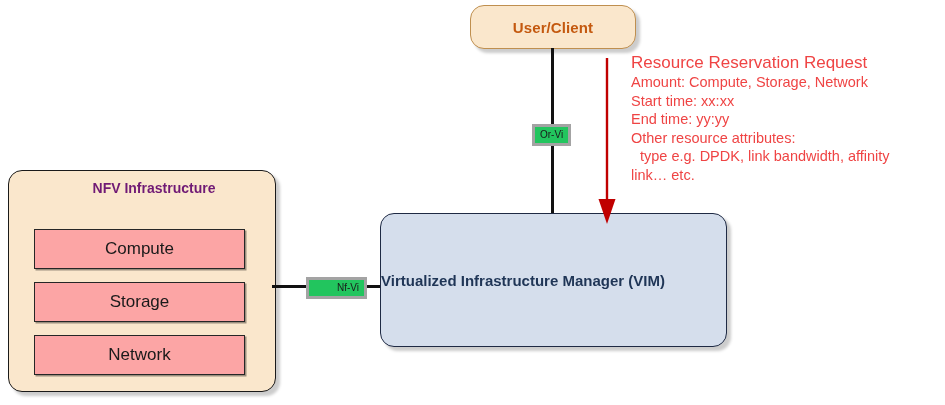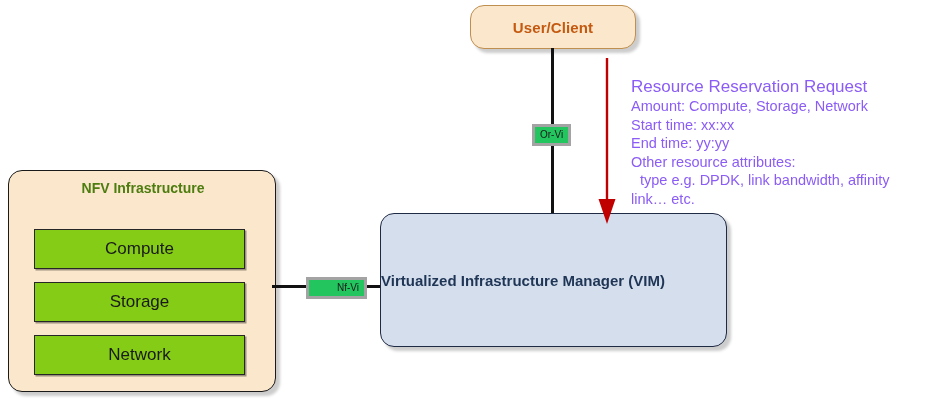--- a/index.html
+++ b/index.html
@@ -44,34 +44,34 @@
   #nfvi-box {
     left: 8px;
     top: 170px;
     width: 268px;
     height: 222px;
     background: #FAE7CC;
     border: 1.5px solid #1A1A1A;
   }
   #nfvi-title {
     position: absolute;
-    left: 1px;
+    left: 12px;
     top: 9px;
     width: 100%;
     text-align: center;
-    color: #4d7c0f;
+    color: #701a75;
     font-size: 14px;
     font-weight: bold;
   }
   .nfvi-item {
     position: absolute;
     left: 25px;
     width: 211px;
     height: 40px;
-    background: #84cc16;
+    background: #fca5a5;
     border: 1.5px solid #262626;
     box-sizing: border-box;
     display: flex;
     align-items: center;
     justify-content: center;
     font-size: 17px;
     color: #1A1A1A;
     box-shadow: 1.5px 1.5px 0 rgba(0,0,0,0.38);
   }
   #nfvi-item-0 { top: 58px; }
@@ -142,23 +142,23 @@
     left: 596px;
     top: 58px;
     width: 22px;
     height: 168px;
   }
 
   
   #request-text {
     position: absolute;
     left: 631px;
-    top: 76px;
+    top: 52px;
     width: 312px;
-    color: #8b5cf6;
+    color: #ef4444;
   }
   #request-title {
     font-size: 17px;
     line-height: 21px;
     white-space: nowrap;
   }
   .request-line {
     font-size: 14.5px;
     line-height: 18.5px;
     white-space: nowrap;

